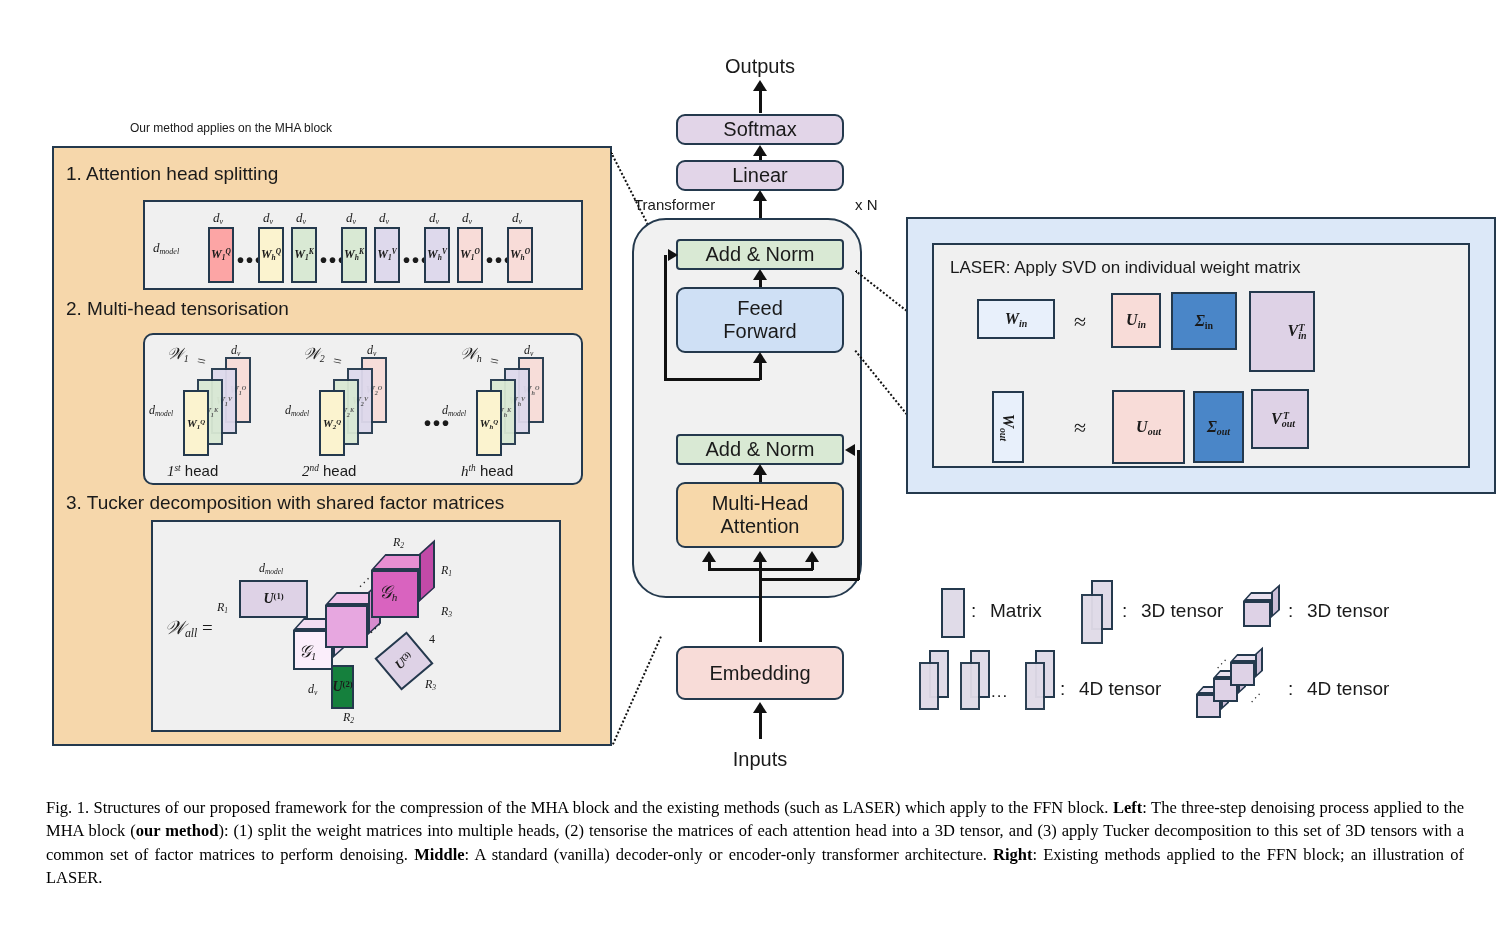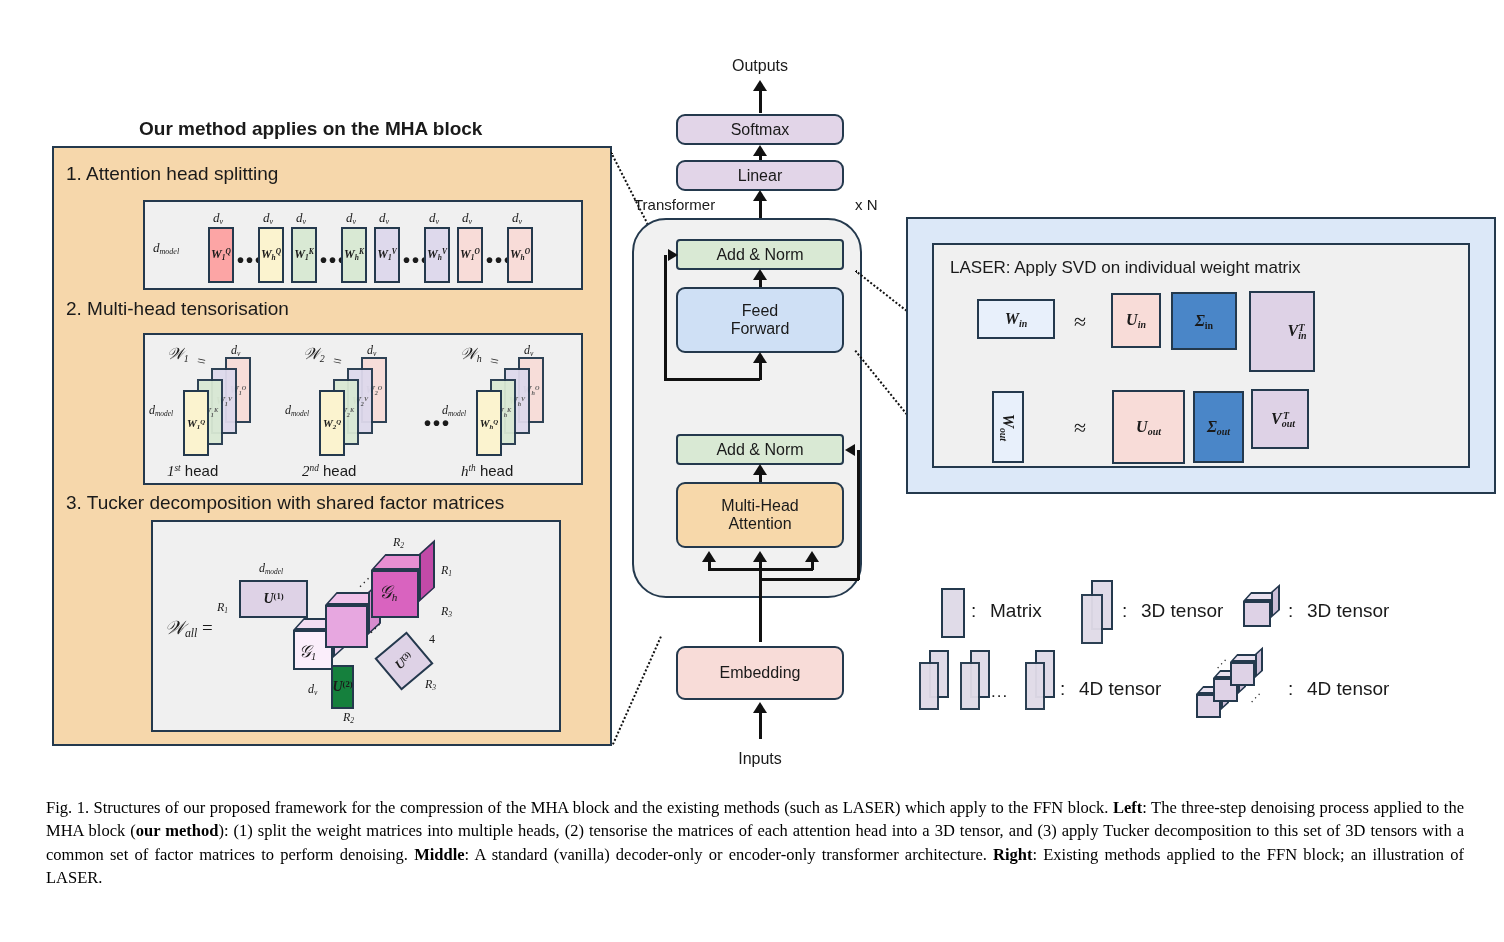--- a/index.html
+++ b/index.html
@@ -11,23 +11,23 @@
   .serif{font-family:"Liberation Serif",serif;}
   .ital{font-style:italic;}
 
   
   .box{border:2.5px solid #24394d;box-sizing:border-box;}
   .rbox{border:2.5px solid #24394d;border-radius:9px;box-sizing:border-box;}
   .panel-orange{background:#f6d7ab;border:2.5px solid #24394d;box-sizing:border-box;}
   .panel-blue{background:#dce8f8;border:2.5px solid #24394d;box-sizing:border-box;}
   .inner-grey{background:#f0f0f0;border:2.5px solid #24394d;box-sizing:border-box;}
 
-  .title-bold{font-weight:bold;font-size:19px;margin-left:9px;}
+  .title-bold{font-weight:normal;font-size:12px;}
   .step-lbl{font-size:19px;}
-  .mid-lbl{font-size:16px;}
+  .mid-lbl{font-size:20px;}
   .small-lbl{font-size:15px;}
 
   
   .vline{background:#111;width:2.6px;}
   .hline{background:#111;height:2.6px;}
   .arrowup{width:0;height:0;border-left:7px solid transparent;border-right:7px solid transparent;border-bottom:11px solid #111;}
   .arrowright{width:0;height:0;border-top:6px solid transparent;border-bottom:6px solid transparent;border-left:10px solid #111;}
 
   
   .dotline{position:absolute;transform-origin:0 0;height:0;border-top:2.4px dotted #111;}
@@ -103,21 +103,21 @@
       <div class="abs dots3" style="left:281px;top:40px;">•••</div>
       <div class="abs serif ital" style="left:307px;top:0px;font-size:13px;">d<span class="sub">v</span></div>
       <div class="abs mat" style="left:302px;top:17px;width:26px;height:56px;background:#f8dcd8;">
           <span class="mlabel" style="font-size:12px;">W<span class="sub">h</span><span class="sup">O</span></span>
         </div>
     </div>
   </div>
 
   <div class="abs step-lbl" style="left:66px;top:298px;">2. Multi-head tensorisation</div>
 
-  <div class="abs inner-grey" style="left:143px;top:333px;width:440px;height:152px;">
+  <div class="abs inner-grey" style="left:143px;top:333px;width:440px;height:152px;border-radius:10px;">
 
     <div class="abs" style="left:12px;top:6px;width:125px;height:125px;">
       <div class="abs serif ital" style="left:10px;top:4px;font-size:16px;">𝒲<span class="sub">1</span></div>
       <div class="abs serif" style="left:40px;top:12px;font-size:15px;transform:rotate(12deg);">=</div>
       <div class="abs serif ital" style="left:74px;top:2px;font-size:12px;">d<span class="sub">v</span></div>
       <div class="abs serif ital" style="left:-8px;top:62px;font-size:12px;">d<span class="sub">model</span></div>
 
       <div class="abs mat" style="left:68px;top:16px;width:26px;height:66px;background:#f8dcd8;opacity:.95;">
           <span class="mlabel" style="font-size:10px;color:#555;">W<span class="sub">1</span><span class="sup">O</span></span>
         </div>

